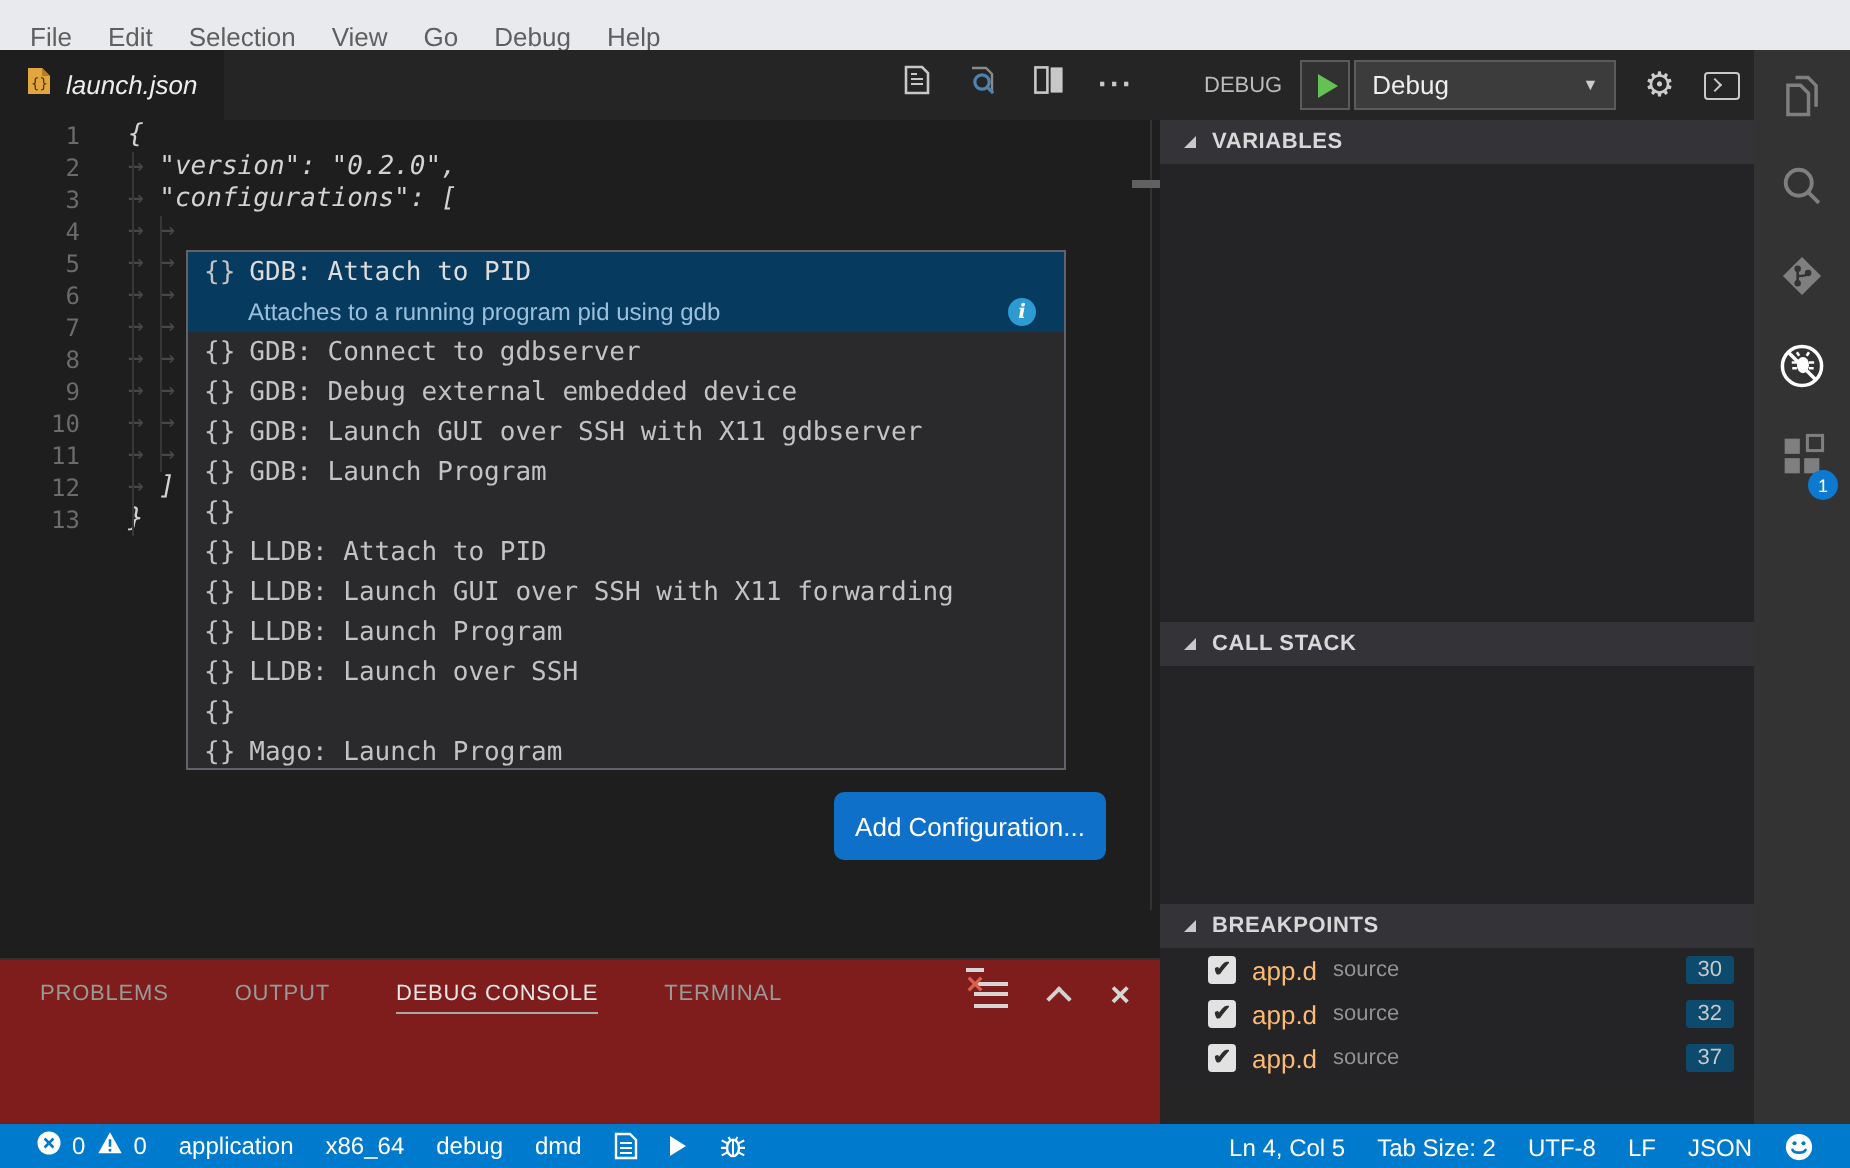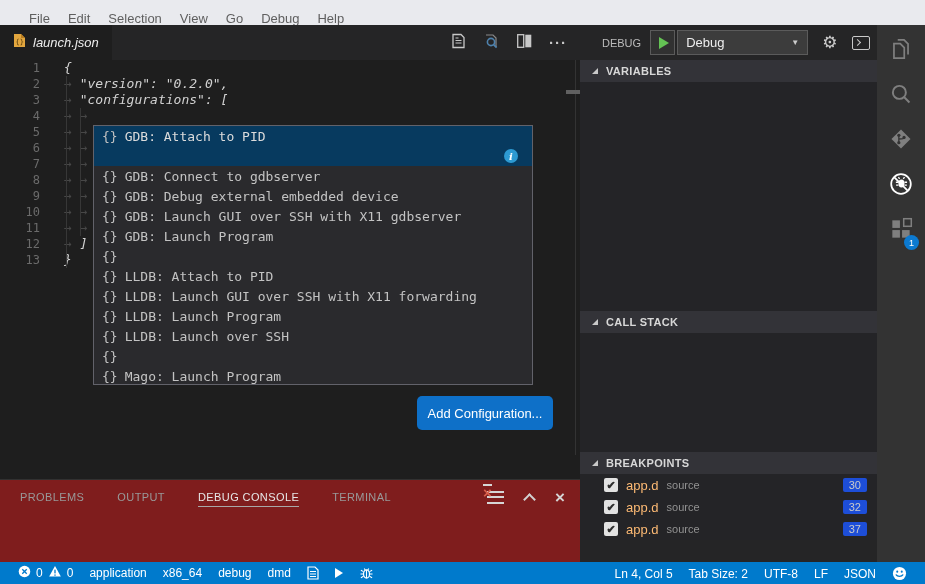--- a/index.html
+++ b/index.html
@@ -2,21 +2,21 @@
 <html><head>
 <meta charset="utf-8">
 <style>
   * { margin:0; padding:0; box-sizing:border-box; }
   html,body { width:925px; height:584px; overflow:hidden; background:#1e1e1e; }
   .app { position:relative; width:925px; height:584px; background:#1e1e1e;
          font-family:"Liberation Sans",sans-serif; overflow:hidden; }
 
   
   .menubar { position:absolute; left:0; top:0; width:925px; height:36px; background:#e9eaee;
-             display:flex; align-items:center; padding-left:20px; }
+             display:flex; align-items:center; padding-left:6px; }
   .menu-item { padding:0 9px; font-size:13px; color:#5f5f5f; line-height:25px; cursor:default; }
 
   
   .editor-area { position:absolute; left:0; top:25px; width:580px; height:537px; }
   .tabbar { position:absolute; left:0; top:0; width:580px; height:35px; background:#252526; display:flex; }
   .tab { background:#1e1e1e; display:flex; align-items:center; padding:0 13px; gap:7px; height:35px; }
   .tab-label { color:#ededed; font-size:13px; font-style:italic; }
   .editor-actions { margin-left:auto; display:flex; align-items:center; gap:17px; padding-right:13px; background:#252526; }
   .ea-more { color:#c8c8c8; font-size:15px; font-weight:bold; letter-spacing:1px; line-height:10px; }
 
@@ -80,21 +80,21 @@
                     font-size:11px; font-weight:bold; color:#d8d8d8; letter-spacing:0.3px; cursor:default; }
   .twistie { width:0; height:0; border-left:6px solid transparent; border-bottom:6px solid #c9c9c9; }
   .sec-body { background:#242427; }
   .h-variables { height:207px; } .h-watch { height:22px; } .h-callstack { height:119px; } .h-breakpoints { height:66px; }
 
   .bp-row { height:22px; display:flex; align-items:center; padding-left:24px; gap:8px; }
   .bp-check { width:14px; height:14px; background:#e2e2e2; border-radius:2px; color:#2d2d2d; font-size:11px;
               line-height:14px; text-align:center; font-weight:bold; }
   .bp-file { font-size:13px; color:#fdba74; }
   .bp-kind { font-size:11px; color:#929292; }
-  .bp-line { margin-left:auto; margin-right:10px; background:#1d4ed8; color:#c9c9c9; font-size:11px; padding:1px 6px; border-radius:2px; }
+  .bp-line { margin-left:auto; margin-right:10px; background:#0c4a6e; color:#c9c9c9; font-size:11px; padding:1px 6px; border-radius:2px; }
 
   
   .activitybar { position:absolute; left:877px; top:25px; width:48px; height:537px; background:#333333; padding-top:3px; }
   .ab-item { height:45px; display:flex; align-items:center; justify-content:center; position:relative; }
   .ab-badge { position:absolute; right:6px; bottom:3px; background:#0c7ad1; color:#fff; border-radius:50%;
               width:15px; height:15px; font-size:9px; display:flex; align-items:center; justify-content:center; }
 
   
   .statusbar { position:absolute; left:0; top:562px; width:925px; height:22px; background:#007acc; color:#fff;
                display:flex; align-items:center; font-size:12px; }
@@ -174,20 +174,21 @@
         </div>
       <div class="scroll-line"></div>
       <div class="scroll-mark"></div>
 
       <div class="suggest" id="suggest">
           <div class="sg-row selected">
             <span class="sg-braces">{}</span>
             <span>GDB: Attach to PID</span>
           </div>
           <div class="sg-detail">
+            <span>Attaches to a running program pid using gdb</span>
             <span class="info-icon">i</span>
           </div>
           <div class="sg-row">
             <span class="sg-braces">{}</span>
             <span>GDB: Connect to gdbserver</span>
           </div>
           <div class="sg-row">
             <span class="sg-braces">{}</span>
             <span>GDB: Debug external embedded device</span>
           </div>

